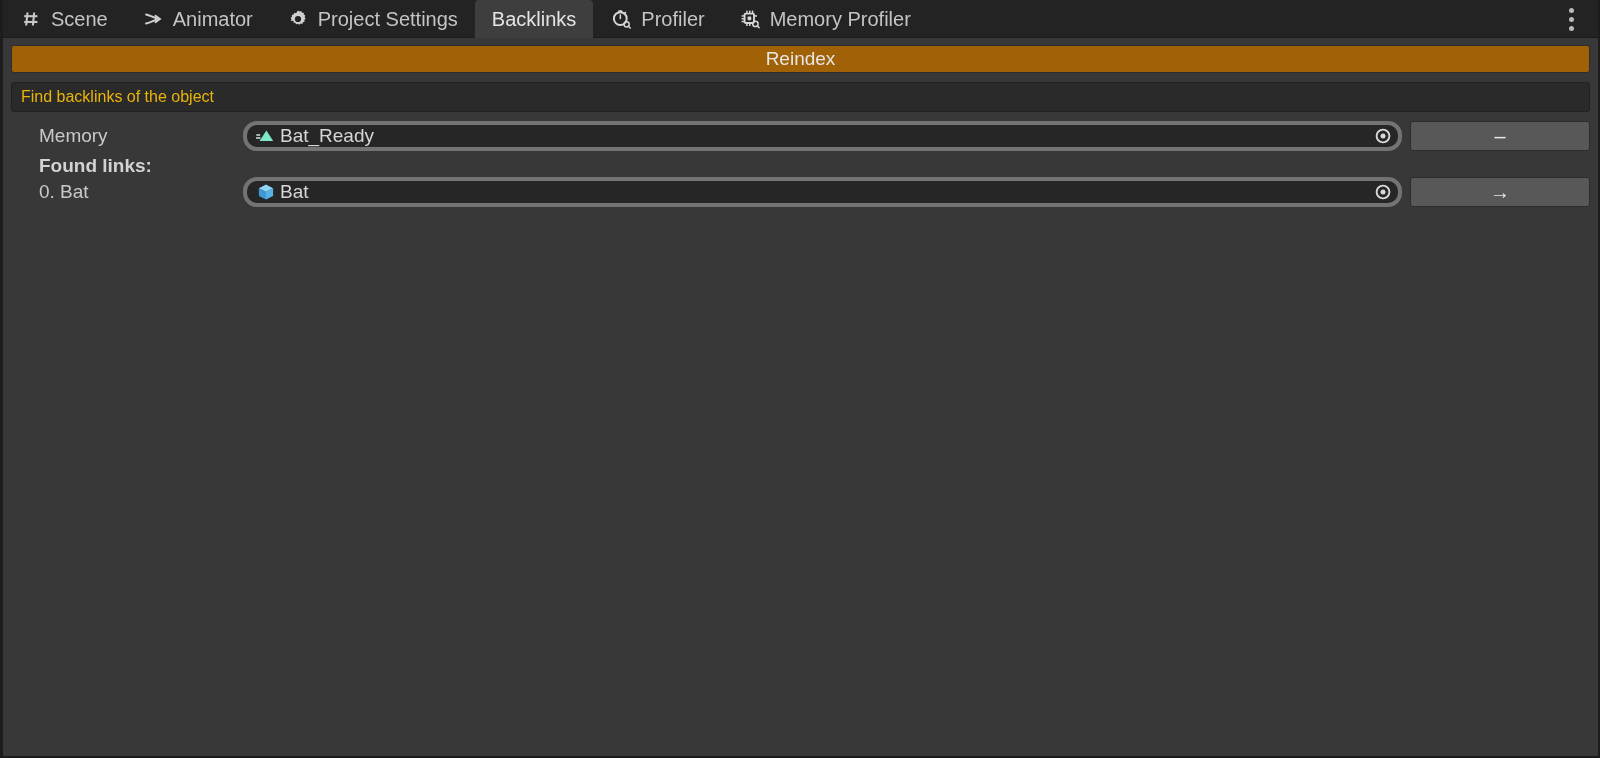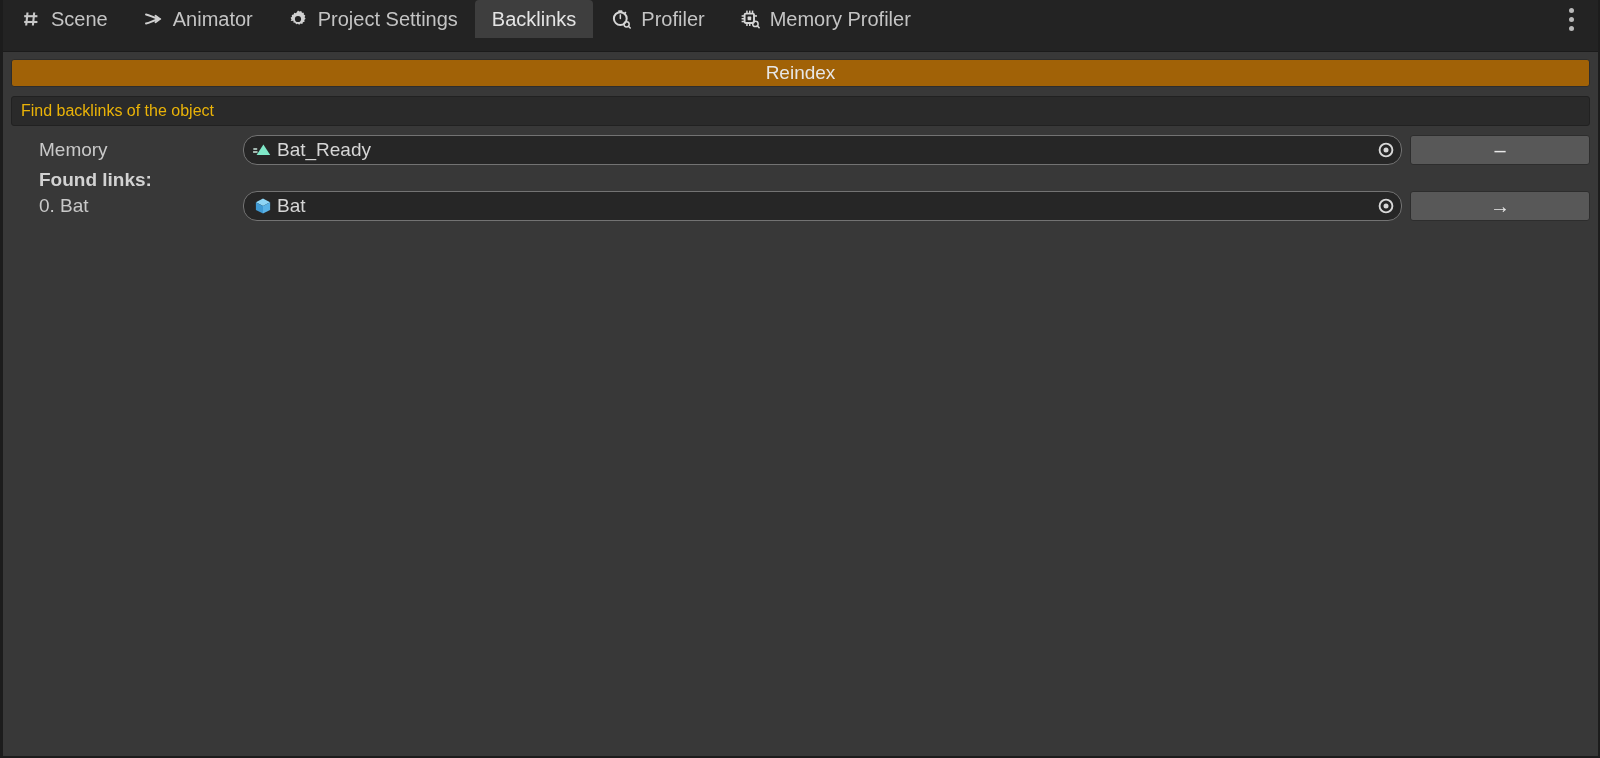--- a/index.html
+++ b/index.html
@@ -16,21 +16,21 @@
     width: 1600px; height: 758px;
     background: #383838;
     border-left: 3px solid #1c1c1c;
     border-bottom: 2px solid #1c1c1c;
     border-right: 2px solid #1c1c1c;
   }
 
   
   .tabbar {
     position: relative;
-    height: 52px;
+    height: 38px;
     background: #232323;
     display: flex;
     align-items: stretch;
     border-bottom: 1px solid #1b1b1b;
   }
   .tab {
     display: flex;
     align-items: center;
     gap: 9px;
     padding: 0 17px;
@@ -128,21 +128,21 @@
     color: #c9c9c9;
     font-size: 19px;
     white-space: nowrap;
   }
 
   .objfield {
     position: relative;
     flex: 1 1 auto;
     height: 30px;
     background: #262626;
-    border: 1px solid #737373;
+    border: 4px solid #737373;
     border-radius: 14px;
     display: flex;
     align-items: center;
     padding: 0 0 0 8px;
     cursor: default;
     overflow: hidden;
   }
   .objfield .oicon {
     width: 22px; height: 22px;
     flex: 0 0 22px;

